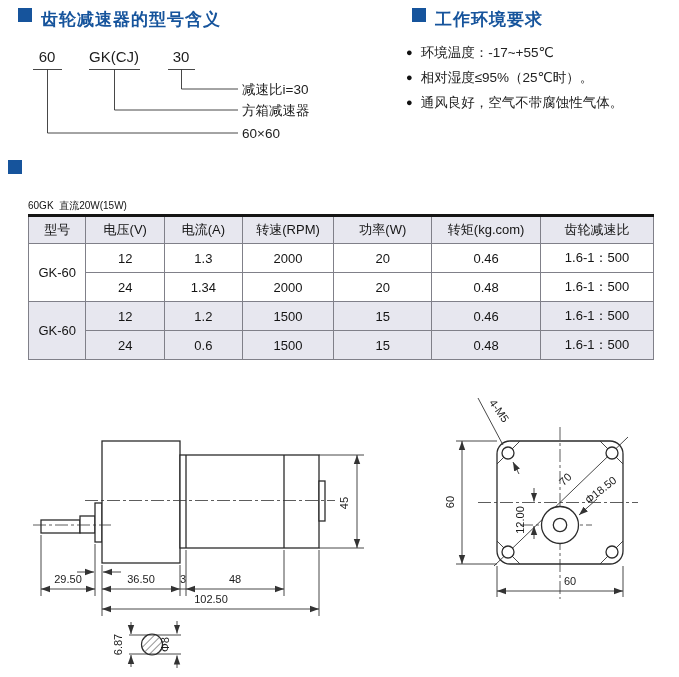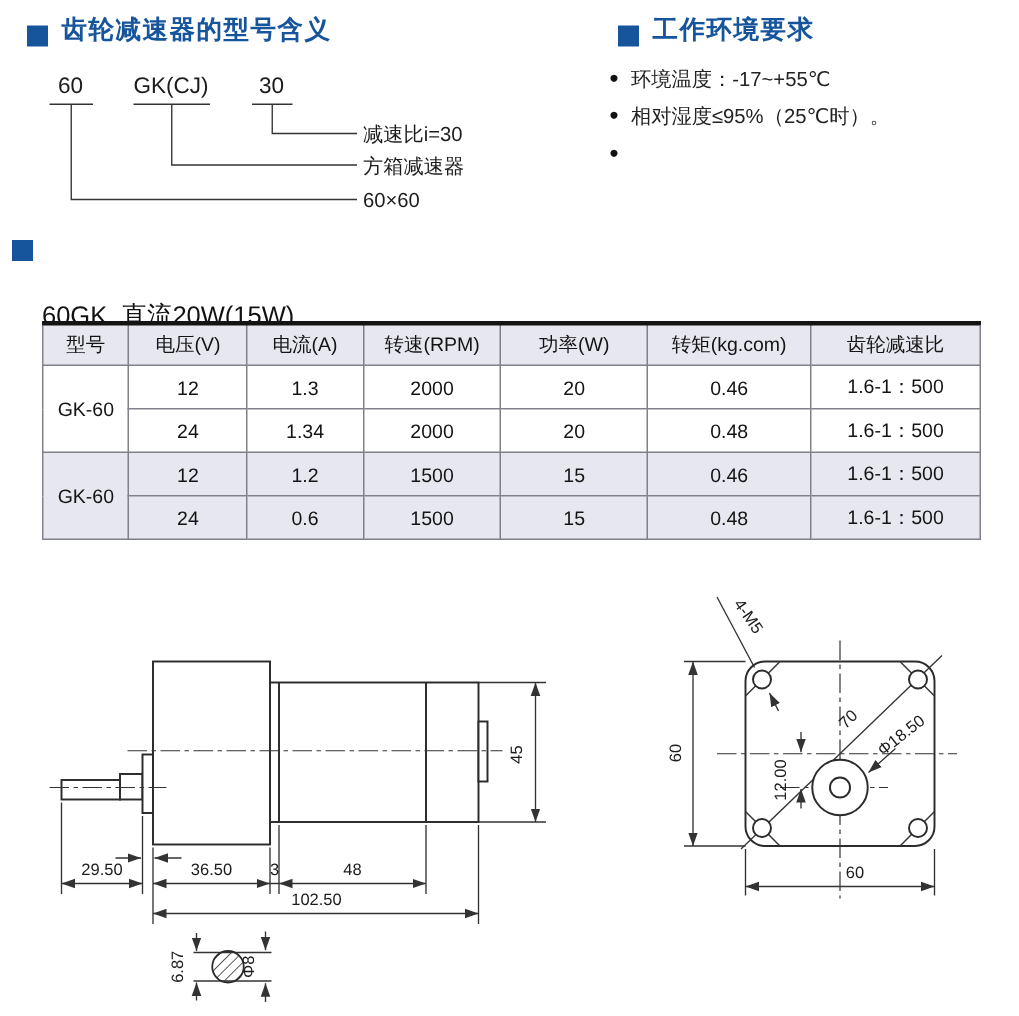--- a/index.html
+++ b/index.html
@@ -1,28 +1,28 @@
 <!DOCTYPE html>
 <html><head>
 <meta charset="utf-8">
 <style>
   * { margin:0; padding:0; box-sizing:border-box; }
   body { width:679px; height:677px; position:relative; background:#ffffff;
          font-family:"Liberation Sans","DejaVu Sans",sans-serif; color:#1c1c1c; overflow:hidden; }
   .abs { position:absolute; }
 
-  .sec-title { display:flex; align-items:flex-end; gap:9px; font-size:17px; font-weight:bold;
+  .sec-title { display:flex; align-items:flex-start; gap:9px; font-size:17px; font-weight:bold;
                color:#16549c; letter-spacing:1px; }
   .sec-marker { width:14px; height:14px; background:#16549c; flex:0 0 auto; }
 
   .bullets { font-size:13.5px; color:#222; }
   .bullet-row { display:flex; align-items:center; gap:8px; height:25px; }
   .bullet-dot { font-size:11px; line-height:1; color:#111; }
 
-  .subtitle { font-size:17px; color:#111; white-space:pre;text-align:center; }
+  .subtitle { font-size:10px; color:#111; white-space:pre;text-align:center; }
 
   table.spec { border-collapse:collapse; table-layout:fixed; width:626px;
                border:1px solid #3a3a3a; border-top:3px solid #141414; font-size:13px; }
   table.spec th, table.spec td { border:1px solid #808089; text-align:center; vertical-align:middle;
                color:#141414; padding:0; }
   table.spec th { height:28px; font-weight:normal; background:#e7e7ef; }
   table.spec td { height:29px; background:#ffffff; }
   table.spec tr.shaded td { background:#e7e7ef; }
 
   svg text { font-family:"Liberation Sans","DejaVu Sans",sans-serif; font-size:11px; fill:#1c1c1c; }
@@ -66,20 +66,21 @@
   <div class="bullet-row">
     <span class="bullet-dot">●</span>
     <span>环境温度：-17~+55℃</span>
   </div>
   <div class="bullet-row">
     <span class="bullet-dot">●</span>
     <span>相对湿度≤95%（25℃时）。</span>
   </div>
   <div class="bullet-row">
     <span class="bullet-dot">●</span>
+    <span>通风良好，空气不带腐蚀性气体。</span>
   </div>
 </div>
 
 <div class="abs sec-title" style="left:8px; top:160px;">
   <span class="sec-marker"></span>
 </div>
 
 <div class="abs subtitle" style="left:28px; top:199px;">60GK  直流20W(15W)</div>
 
 <table class="spec abs" style="left:28px; top:214px;">

